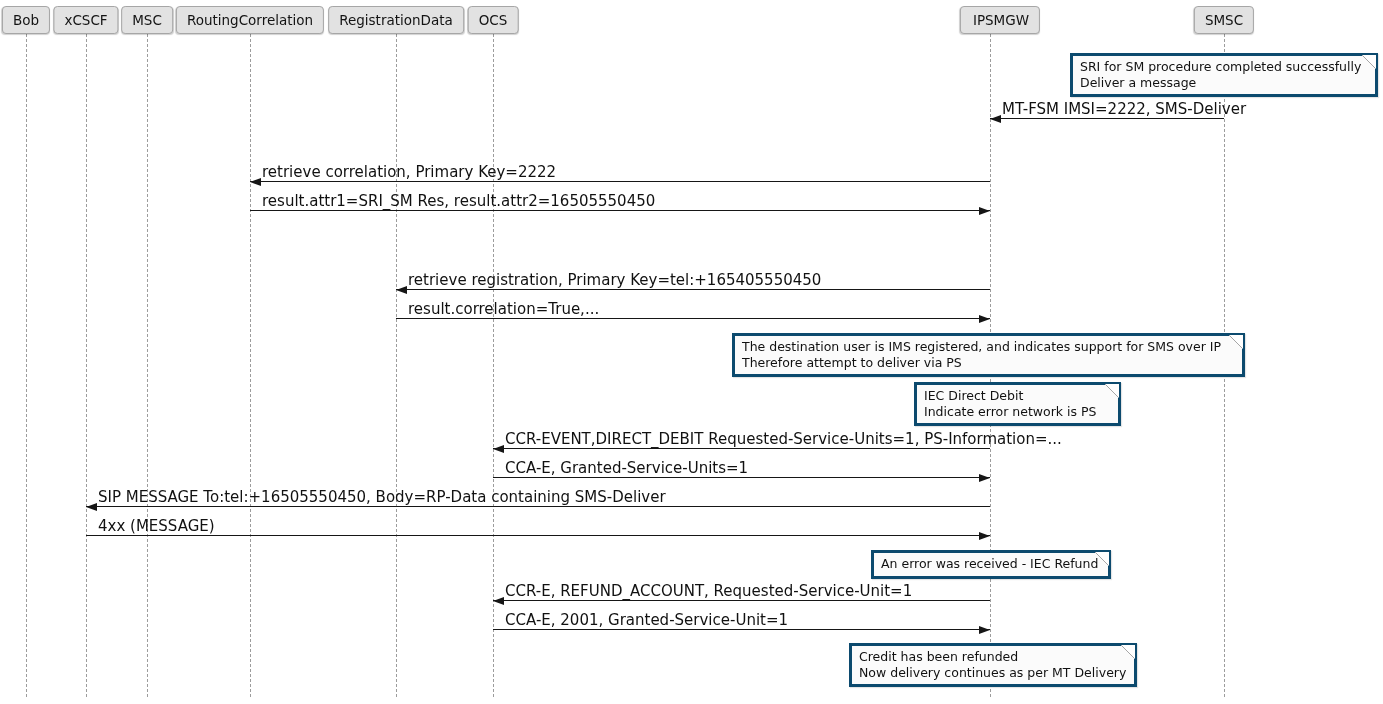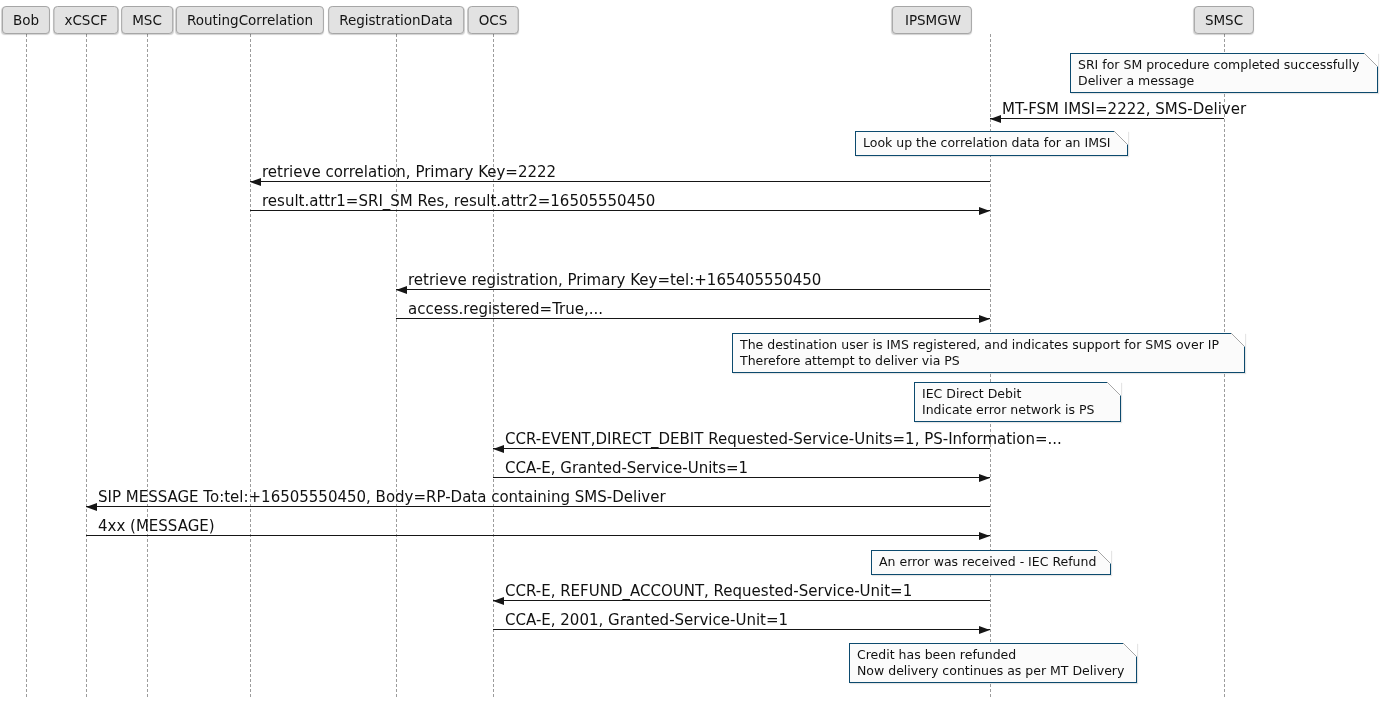--- a/index.html
+++ b/index.html
@@ -16,21 +16,21 @@
   }
 
   .mline{position:absolute;height:0;border-top:1px solid #161616;}
   .ah{position:absolute;width:0;height:0;border-top:4px solid transparent;border-bottom:4px solid transparent;}
   .ah.left{border-right:11px solid #161616;}
   .ah.right{border-left:11px solid #161616;}
   .mlabel{position:absolute;font-size:15px;color:#111111;white-space:nowrap;}
 
   .note{
     position:absolute;box-sizing:border-box;
-    background:#fbfbfb;border:1px solid #0c4a6e;
+    background:#fbfbfb;border:3px solid #0c4a6e;
     font-size:12.5px;color:#111111;line-height:15.5px;
     padding:3px 14px 4px 7px;white-space:nowrap;
     box-shadow:1px 1px 1px rgba(0,0,0,0.10);
   }
   .note .fold{position:absolute;top:-1px;right:-1px;}
 </style>
 </head>
 <body>
 
 <div id="stage">
@@ -40,38 +40,38 @@
     <div class="participant" style="left: 86px;">xCSCF</div>
     <div class="lifeline" style="left: 147px;"></div>
     <div class="participant" style="left: 147px;">MSC</div>
     <div class="lifeline" style="left: 250px;"></div>
     <div class="participant" style="left: 250px;">RoutingCorrelation</div>
     <div class="lifeline" style="left: 396px;"></div>
     <div class="participant" style="left: 396px;">RegistrationData</div>
     <div class="lifeline" style="left: 493px;"></div>
     <div class="participant" style="left: 493px;">OCS</div>
     <div class="lifeline" style="left: 990px;"></div>
-    <div class="participant" style="left: 932px; padding-left: 12px;">IPSMGW</div>
+    <div class="participant" style="left: 1000px; padding-left: 12px;">IPSMGW</div>
     <div class="lifeline" style="left: 1224px;"></div>
     <div class="participant" style="left: 1224px;">SMSC</div>
     <div class="mline" style="left: 990px; top: 118px; width: 234px;"></div>
     <div class="ah left" style="top: 115px; left: 990px;"></div>
     <div class="mlabel" style="left: 1002px; top: 100px;">MT-FSM IMSI=2222, SMS-Deliver</div>
     <div class="mline" style="left: 250px; top: 181px; width: 740px;"></div>
     <div class="ah left" style="top: 178px; left: 250px;"></div>
     <div class="mlabel" style="left: 262px; top: 163px;">retrieve correlation, Primary Key=2222</div>
     <div class="mline" style="left: 250px; top: 210px; width: 740px;"></div>
     <div class="ah right" style="top: 207px; left: 979px;"></div>
     <div class="mlabel" style="left: 262px; top: 192px;">result.attr1=SRI_SM Res, result.attr2=16505550450</div>
     <div class="mline" style="left: 396px; top: 289px; width: 594px;"></div>
     <div class="ah left" style="top: 286px; left: 396px;"></div>
     <div class="mlabel" style="left: 408px; top: 271px;">retrieve registration, Primary Key=tel:+165405550450</div>
     <div class="mline" style="left: 396px; top: 318px; width: 594px;"></div>
     <div class="ah right" style="top: 315px; left: 979px;"></div>
-    <div class="mlabel" style="left: 408px; top: 300px;">access.registered=True,...</div>
+    <div class="mlabel" style="left: 408px; top: 300px;">result.correlation=True,...</div>
     <div class="mline" style="left: 493px; top: 448px; width: 497px;"></div>
     <div class="ah left" style="top: 445px; left: 493px;"></div>
     <div class="mlabel" style="left: 505px; top: 430px;">CCR-EVENT,DIRECT_DEBIT Requested-Service-Units=1, PS-Information=...</div>
     <div class="mline" style="left: 493px; top: 477px; width: 497px;"></div>
     <div class="ah right" style="top: 474px; left: 979px;"></div>
     <div class="mlabel" style="left: 505px; top: 459px;">CCA-E, Granted-Service-Units=1</div>
     <div class="mline" style="left: 86px; top: 506px; width: 904px;"></div>
     <div class="ah left" style="top: 503px; left: 86px;"></div>
     <div class="mlabel" style="left: 98px; top: 488px;">SIP MESSAGE To:tel:+16505550450, Body=RP-Data containing SMS-Deliver</div>
     <div class="mline" style="left: 86px; top: 535px; width: 904px;"></div>
@@ -79,27 +79,20 @@
     <div class="mlabel" style="left: 98px; top: 517px;">4xx (MESSAGE)</div>
     <div class="mline" style="left: 493px; top: 600px; width: 497px;"></div>
     <div class="ah left" style="top: 597px; left: 493px;"></div>
     <div class="mlabel" style="left: 505px; top: 582px;">CCR-E, REFUND_ACCOUNT, Requested-Service-Unit=1</div>
     <div class="mline" style="left: 493px; top: 629px; width: 497px;"></div>
     <div class="ah right" style="top: 626px; left: 979px;"></div>
     <div class="mlabel" style="left: 505px; top: 611px;">CCA-E, 2001, Granted-Service-Unit=1</div>
     <div class="note" style="left: 1070px; top: 53px; width: 308px;">
       <div class="">SRI for SM procedure completed successfully</div>
       <div class="">Deliver a message</div>
-      <svg class="fold" width="14" height="14">
-        <polygon points="0,0 14,0 14,14" fill="#ffffff"></polygon>
-        <path d="M0,0 L13,13" stroke="#a6a6a6" fill="none"></path>
-      </svg>
-    </div>
-    <div class="note" style="left: 855px; top: 131px; width: 273px;">
-      <div class="">Look up the correlation data for an IMSI</div>
       <svg class="fold" width="14" height="14">
         <polygon points="0,0 14,0 14,14" fill="#ffffff"></polygon>
         <path d="M0,0 L13,13" stroke="#a6a6a6" fill="none"></path>
       </svg>
     </div>
     <div class="note" style="left: 732px; top: 333px; width: 513px;">
       <div class="">The destination user is IMS registered, and indicates support for SMS over IP</div>
       <div class="">Therefore attempt to deliver via PS</div>
       <svg class="fold" width="14" height="14">
         <polygon points="0,0 14,0 14,14" fill="#ffffff"></polygon>

